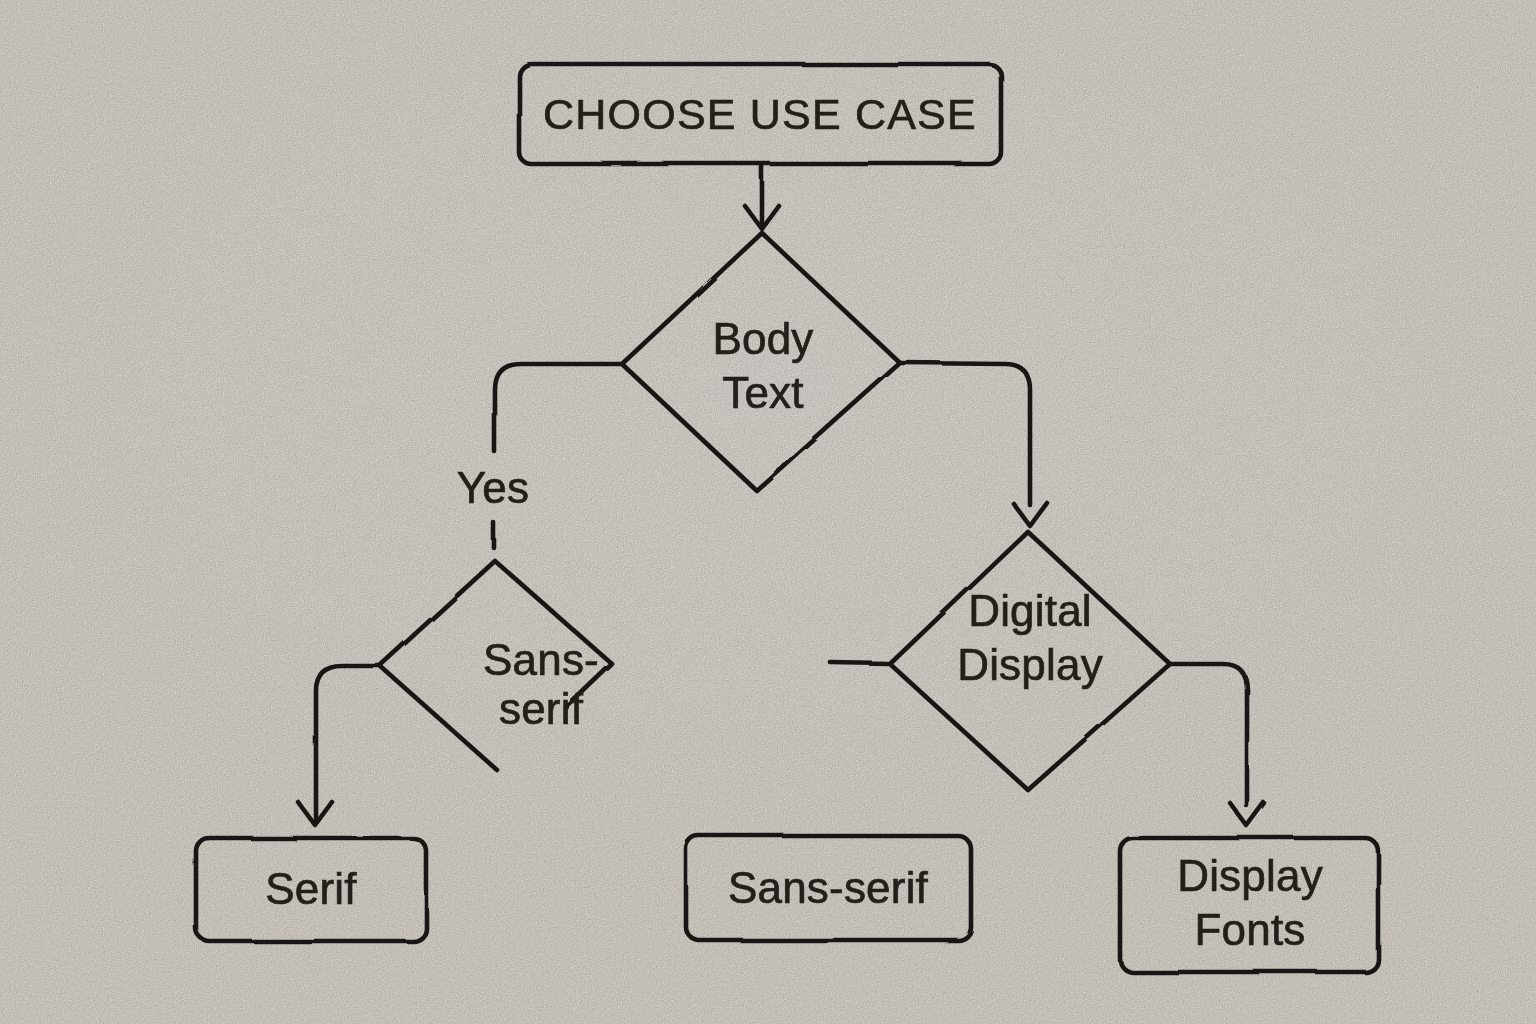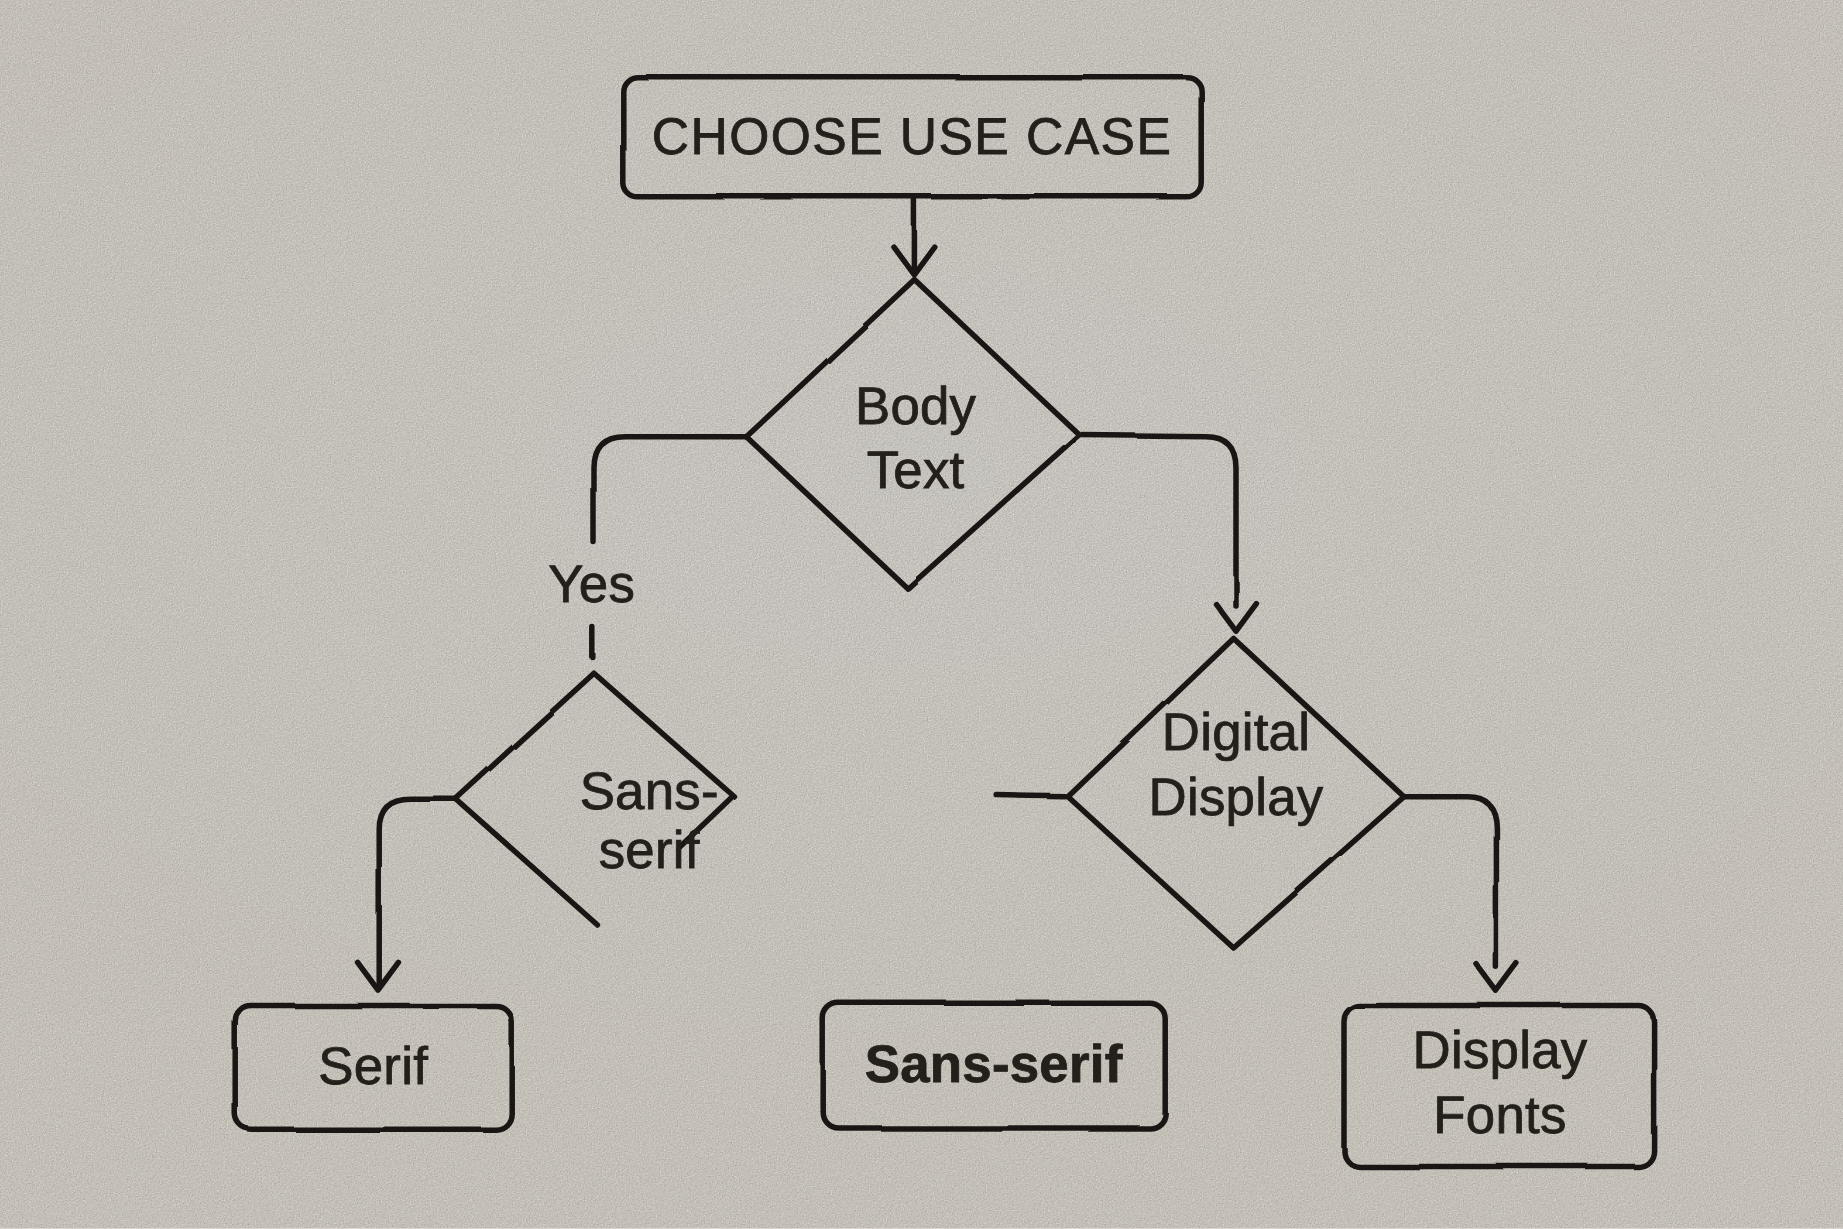--- a/index.html
+++ b/index.html
@@ -23,21 +23,21 @@
     color:var(--ink,#231f1a);
     font-size:44px;line-height:54px;letter-spacing:0.2px;
     -webkit-text-stroke:0.7px currentColor;
   }
   #lbl-choose{left:760px;top:114px;font-size:43px;letter-spacing:1.2px;}
   #lbl-body{left:763px;top:366px;}
   #lbl-yes{left:493px;top:488px;}
   #lbl-sans-q{left:525px;top:684px;line-height:49px;margin-left:16px;}
   #lbl-digital{left:1030px;top:638px;}
   #lbl-serif{left:311px;top:889px;}
-  #lbl-sans-box{left:828px;top:888px;font-weight:bold;}
+  #lbl-sans-box{left:828px;top:888px;}
   #lbl-display{left:1250px;top:903px;}
 </style>
 </head>
 <body>
 
 <div class="stage">
 
   <svg class="draw" viewBox="0 0 1536 1024" xmlns="http://www.w3.org/2000/svg">
     <defs>
       <filter id="wobble" x="-3%" y="-3%" width="106%" height="106%">

